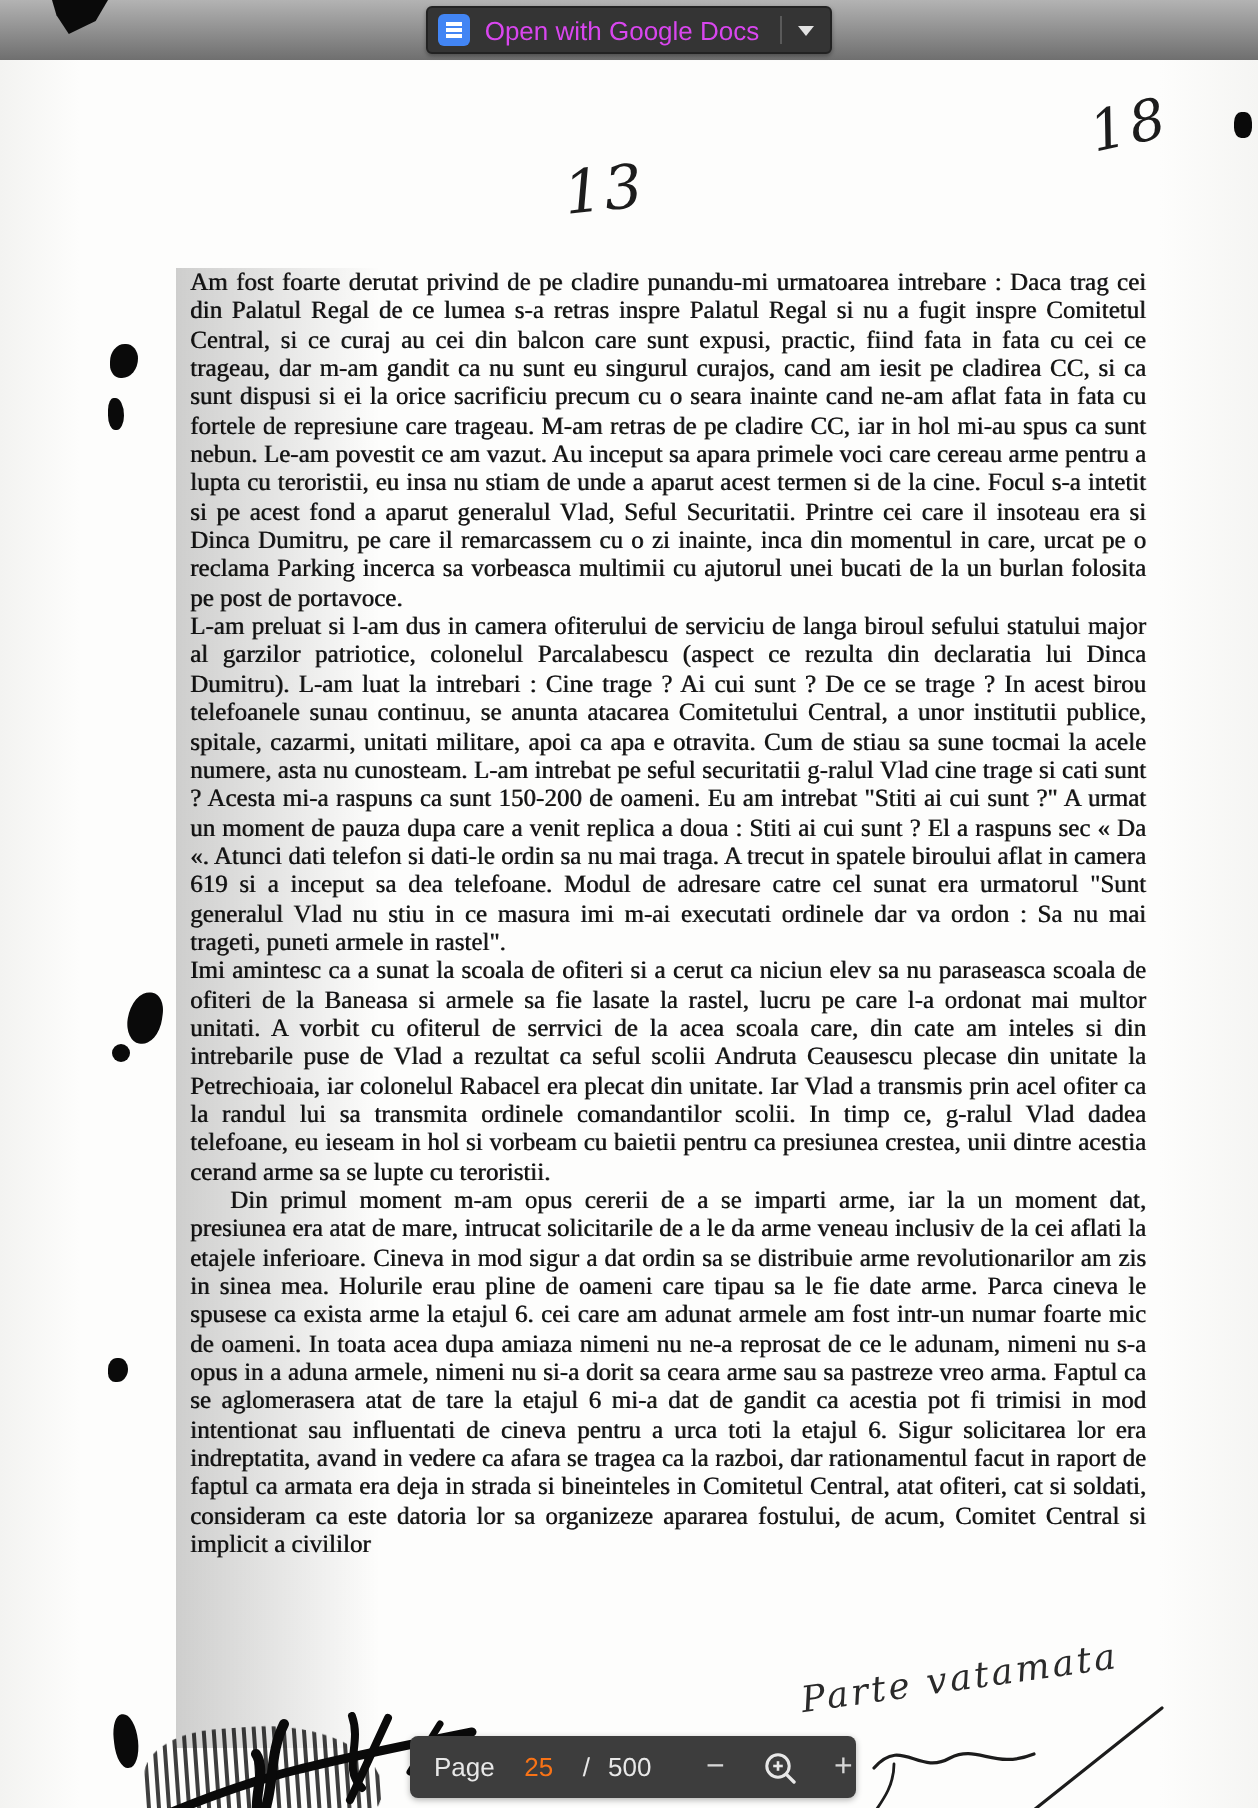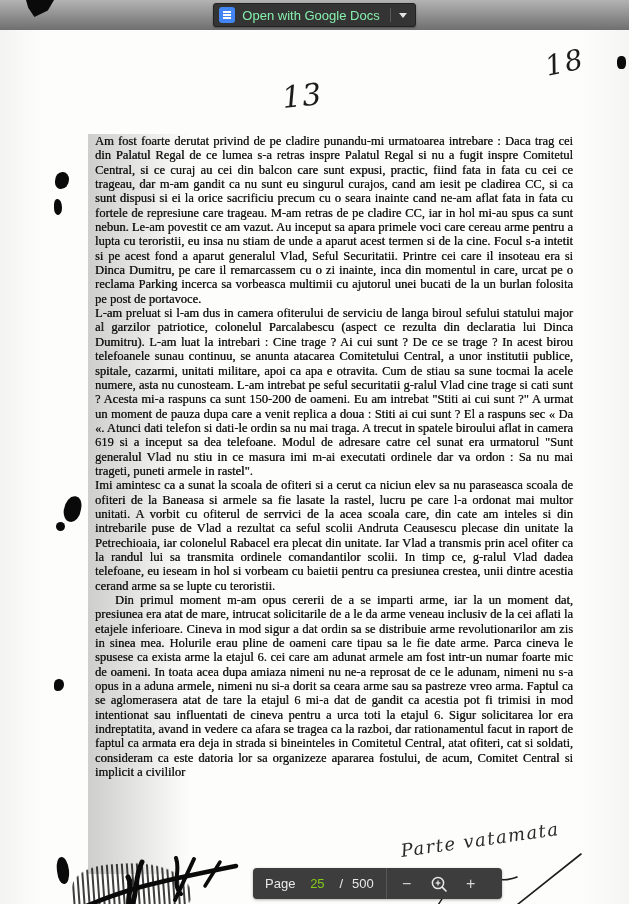--- a/index.html
+++ b/index.html
@@ -12,21 +12,21 @@
             background:linear-gradient(#b3b3b3, #8a8a8a 60%, #6f6f6f);
             display:flex; justify-content:center; align-items:center; z-index:20; }
   .open-btn { display:flex; align-items:stretch; background:#343434; border:1px solid #222;
               border-radius:3px; height:24px; color:#fff; cursor:pointer;
               box-shadow:0 1px 2px rgba(0,0,0,.35); }
   .open-main { display:flex; align-items:center; padding:0 10px 0 5px; }
   .docs-icon { width:16px; height:16px; background:#4285f4; border-radius:3px;
                margin-right:7px; display:flex; align-items:center; justify-content:center; }
   .docs-lines { width:8px; height:2px; background:#fff;
                 box-shadow:0 -3px 0 #fff, 0 3px 0 #fff; }
-  .open-label { font-size:13px; color:#86efac; white-space:nowrap; }
+  .open-label { font-size:13px; color:#d946ef; white-space:nowrap; }
   .open-divider { width:1px; background:#5a5a5a; margin:4px 0; }
   .open-caret { display:flex; align-items:center; justify-content:center; width:24px; }
   .caret-shape { width:0; height:0; border-left:4px solid transparent;
                  border-right:4px solid transparent; border-top:5px solid #e2e2e2; }
 
   
   .page { position:absolute; top:30px; left:0; width:629px; height:874px;
           background:linear-gradient(90deg,#f3f3f1 0,#fdfdfc 40px,#fdfdfc 580px,#f5f5f3 629px); }
   .doc-text { position:absolute; top:104px; left:95px; width:478px;
               font-family:"Liberation Serif", serif; font-size:12.5px; line-height:14.35px;
@@ -63,26 +63,26 @@
   .stamp-smudge { position:absolute; top:833px; left:73px; width:118px; height:64px;
                   background:repeating-linear-gradient(90deg, rgba(5,5,5,.85) 0 2px,
                              rgba(255,255,255,0) 2px 5px);
                   border-radius:35% 60% 50% 45%; transform:rotate(-4deg);
                   filter:blur(.3px); opacity:.9; }
   .sig { position:absolute; }
   .sig-left { top:826px; left:78px; width:185px; height:66px; }
   .sig-right { top:822px; left:385px; width:215px; height:82px; }
 
   
-  .bottombar { position:absolute; top:868px; left:205px; width:249px; height:31px;
+  .bottombar { position:absolute; top:868px; left:205px; width:223px; height:31px;
                background:#3d3d3d; border-radius:4px; display:flex; align-items:center;
                color:#e8e8e8; font-size:13px; z-index:25;
-               box-shadow:0 1px 3px rgba(0,0,0,.3);margin-left:48px; }
+               box-shadow:0 1px 3px rgba(0,0,0,.3); }
   .pg-section { display:flex; align-items:center; padding:0 12px; gap:9px; }
-  .pg-input { width:26px; height:19px; background:transparent; border:none; color:#84cc16;
+  .pg-input { width:26px; height:19px; background:transparent; border:none; color:#f97316;
               font-size:13px; text-align:center; font-family:"Liberation Sans", sans-serif; }
   .bb-divider { width:1px; height:31px; background:#575757; }
   .zoom-section { display:flex; align-items:center; gap:4px; padding:0 6px; }
   .bb-btn { width:28px; height:28px; display:flex; align-items:center; justify-content:center;
             background:transparent; border:none; color:#d6d6d6; font-size:16px; cursor:pointer;
             font-family:"Liberation Sans", sans-serif; }
 </style>
 </head>
 <body>
 

